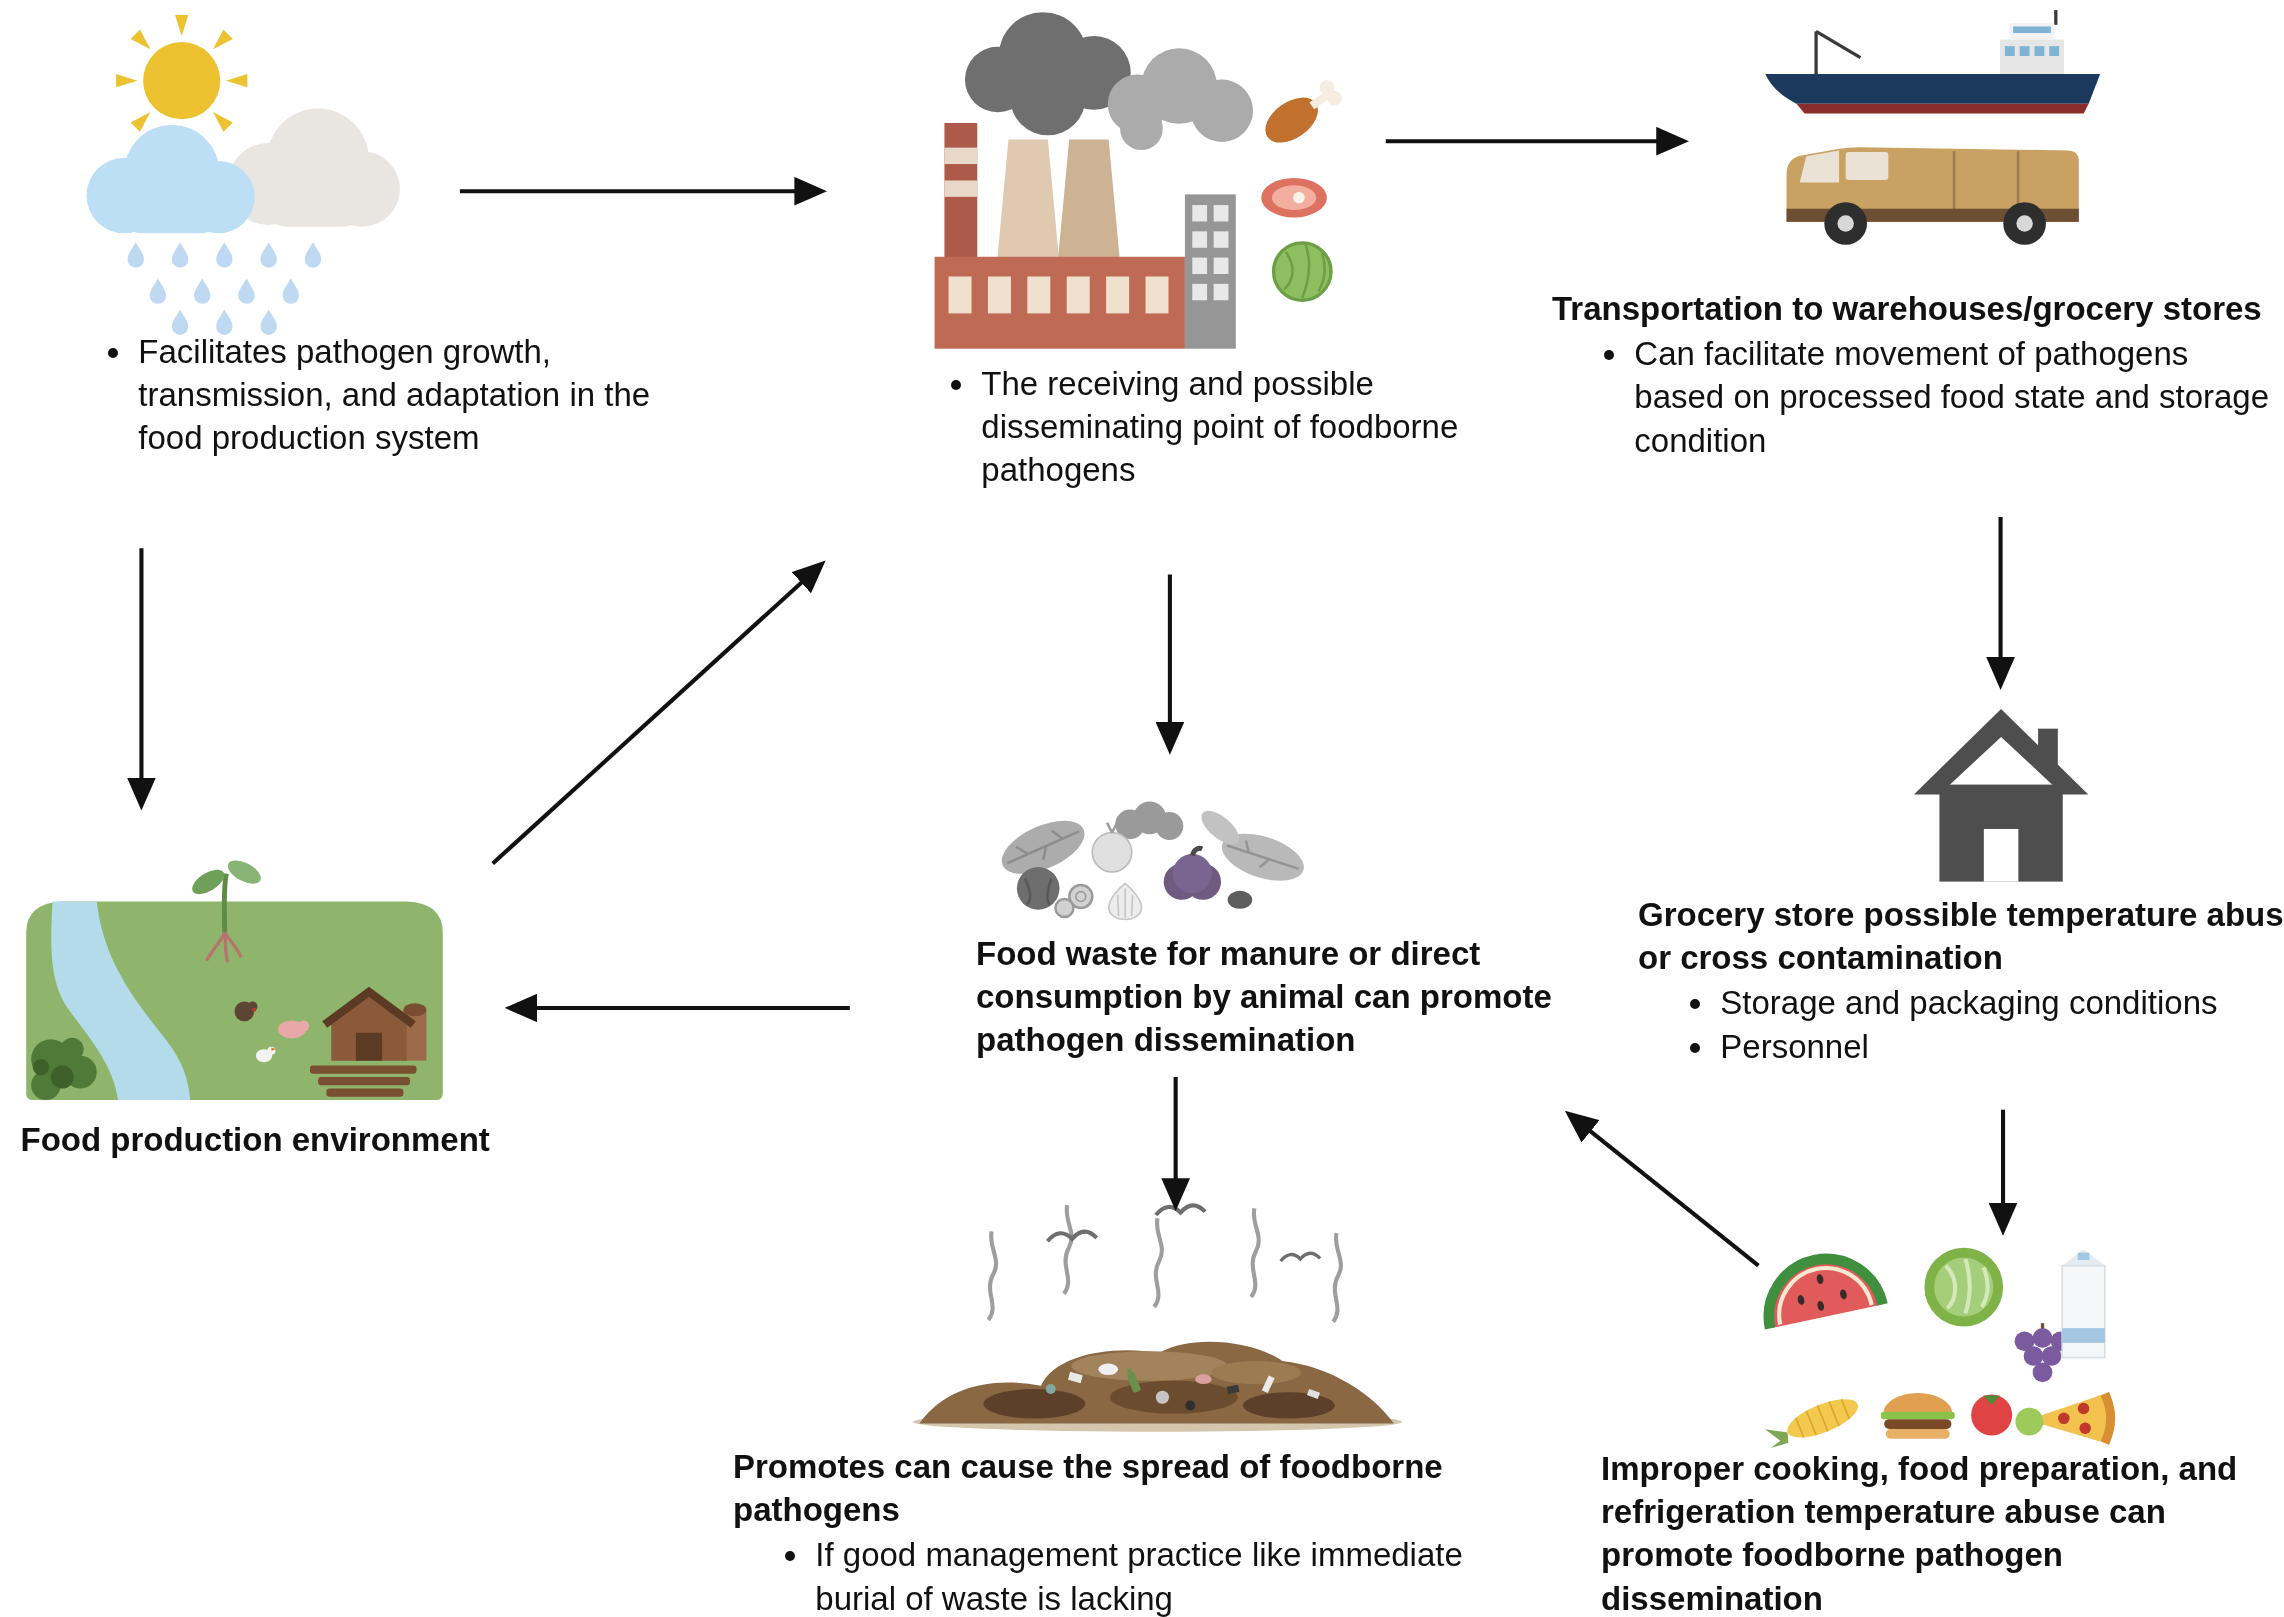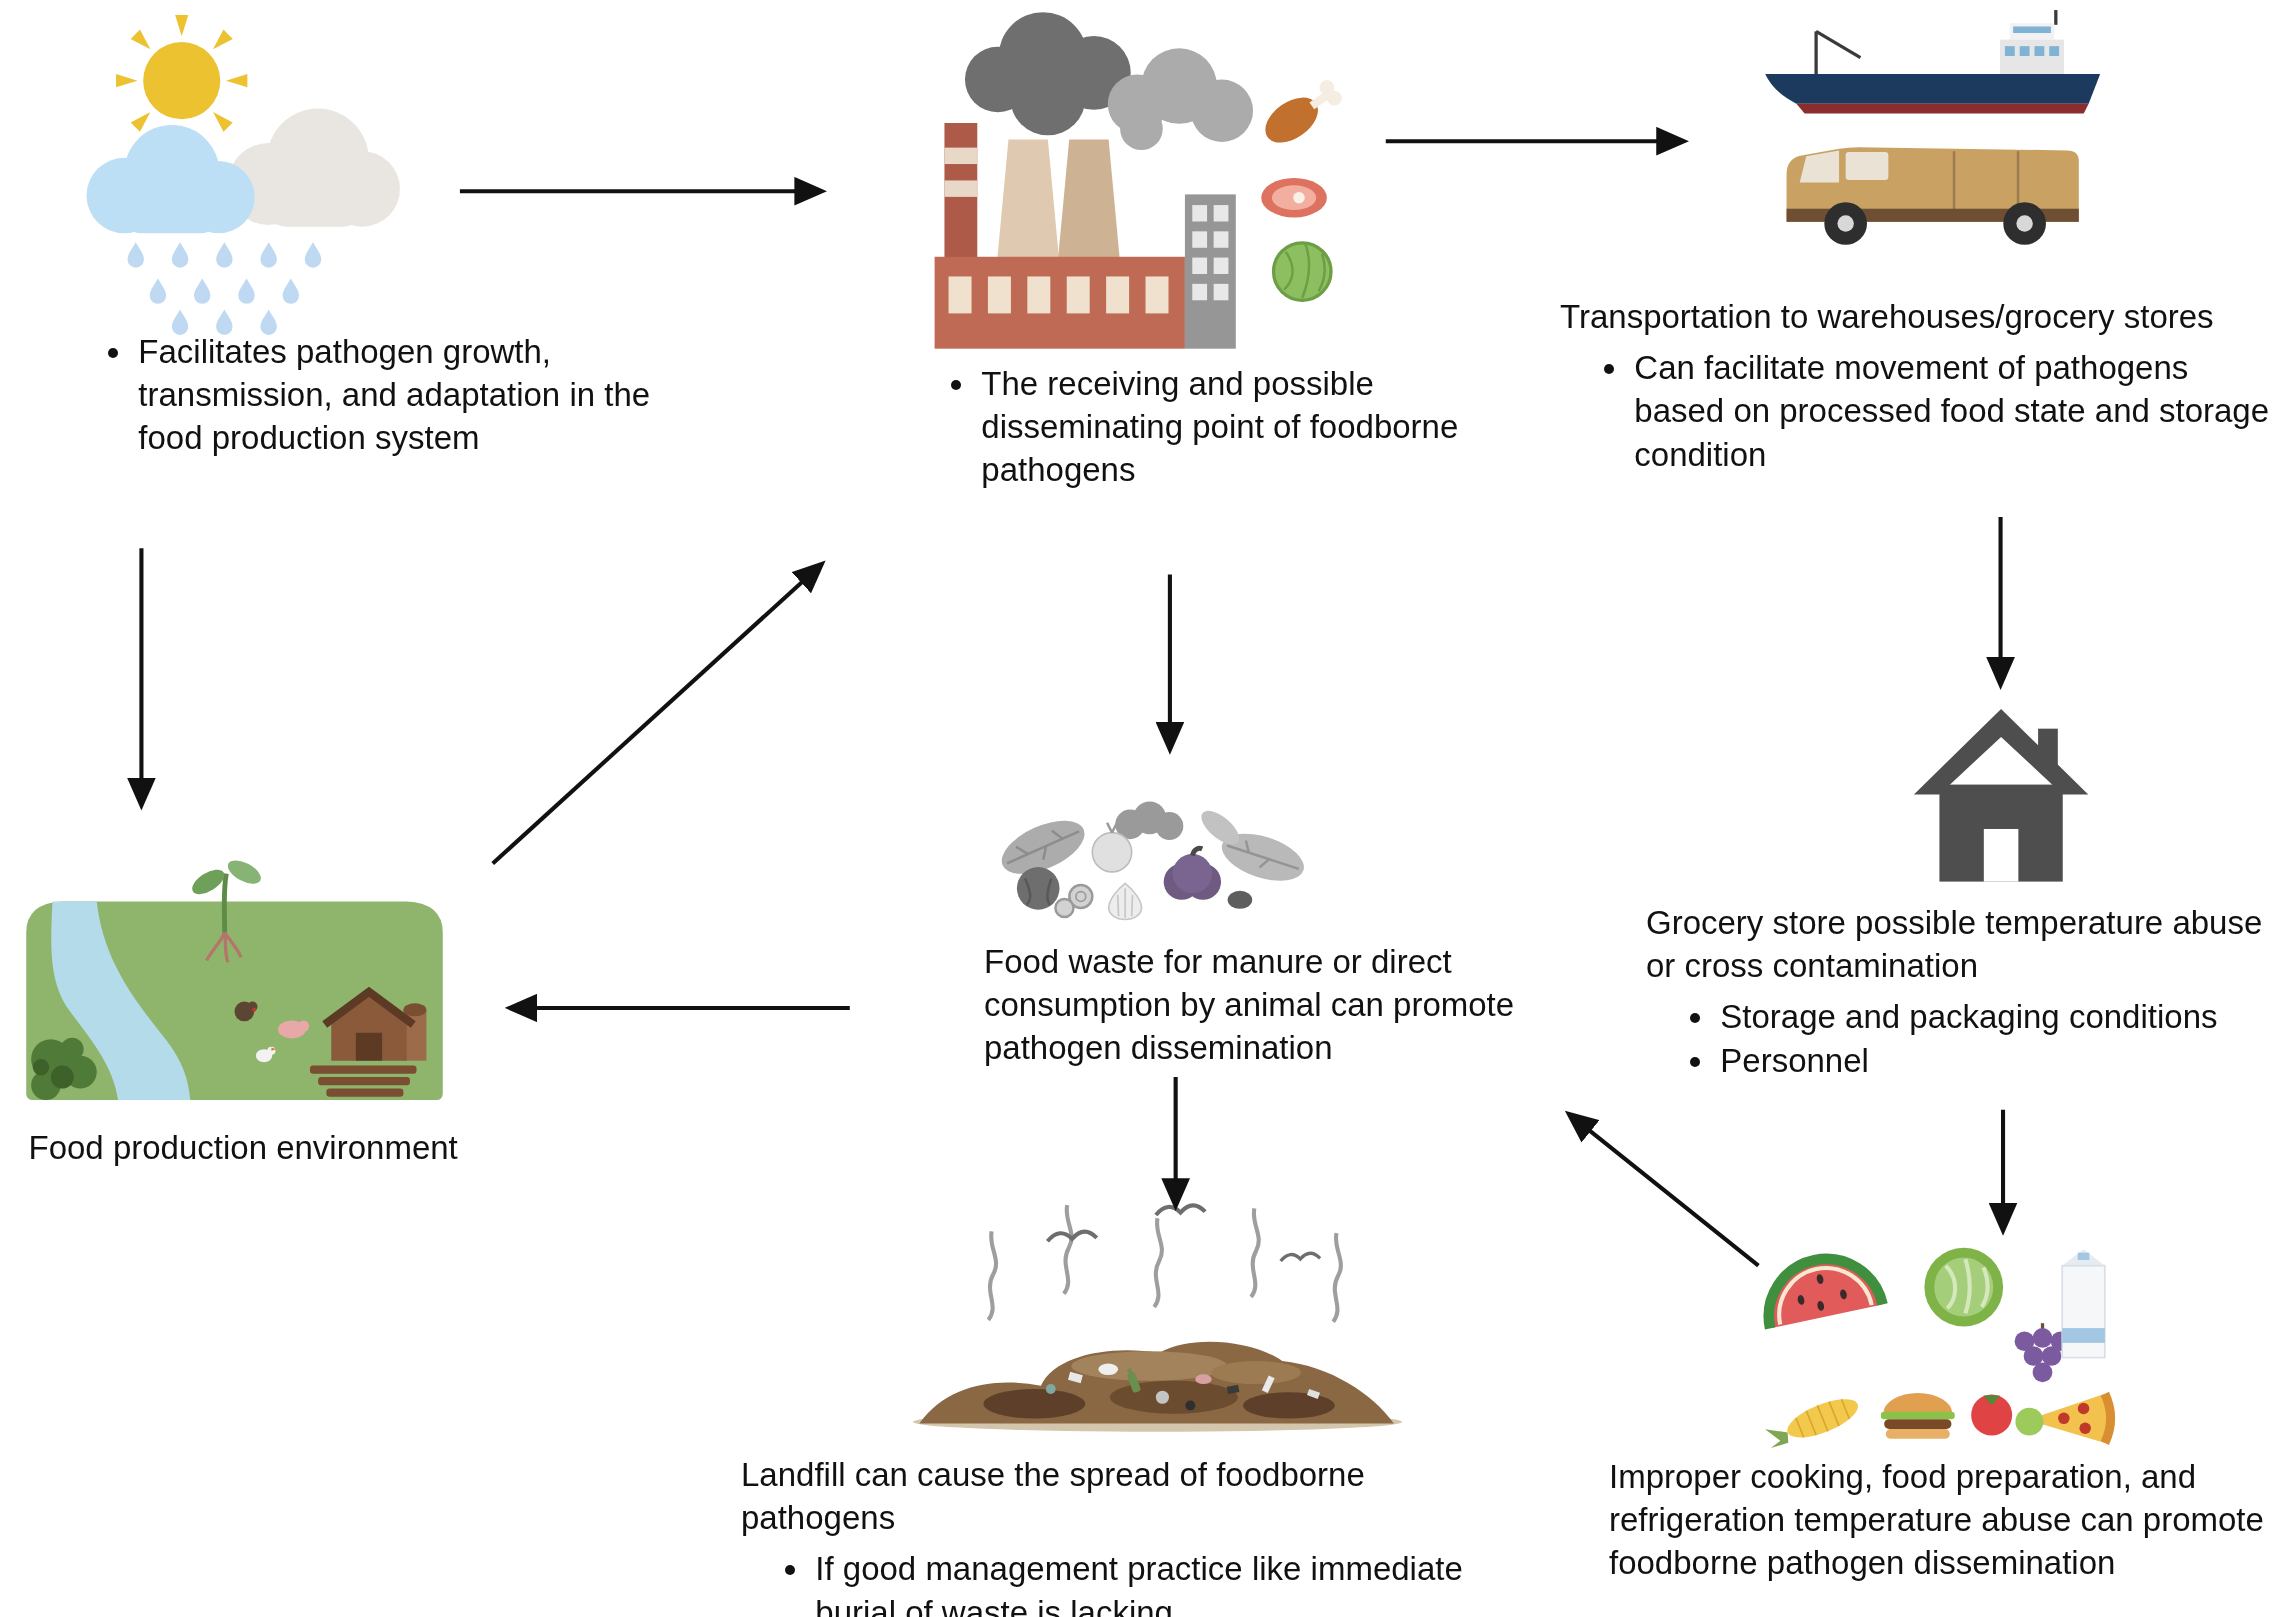--- a/index.html
+++ b/index.html
@@ -1,20 +1,20 @@
 <!DOCTYPE html>
 <html style="font-size:13px"><head>
 <meta charset="utf-8">
 <style>
   html,body{margin:0;padding:0;background:#fff;}
   #canvas{position:relative;width:2284px;height:1617px;background:#ffffff;
           font-family:"Liberation Sans",sans-serif;color:#111;overflow:hidden;}
   .icon{position:absolute;}
   .text{position:absolute;font-size:33px;line-height:1.31;color:#111;}
-  .text .title{margin:8px;}
+  .text .title{margin:0;font-weight:bold;}
   .text ul{margin:2px 0 0 0;padding-left:79px;}
   .text li{padding-left:3.3px;margin:0;}
   #edges{position:absolute;left:0;top:0;pointer-events:none;}
 </style>
 </head>
 <body>
 
 <div id="canvas">
 
   <svg class="icon" style="left:57px;top:14.8px;width:361px;height:320px" viewBox="0 0 440 390">
@@ -360,21 +360,21 @@
       <g transform="translate(444,248) rotate(25)">
           <rect x="-4" y="-12" width="8" height="20" fill="#EAEAEA"></rect>
         </g>
       <circle cx="180" cy="252" r="6" fill="#7FA8A0"></circle>
       <circle cx="350" cy="272" r="6" fill="#2F2F2F"></circle>
       <rect x="493" y="254" width="14" height="8" fill="#E0E0E0" transform="rotate(20 500 258)"></rect>
     </g>
   </svg>
 
   <div class="text" style="left:733px;top:1445px;width:772px">
-    <div class="title">Landfill can cause the spread of foodborne pathogens</div>
+    <div class="title">Promotes can cause the spread of foodborne pathogens</div>
     <ul>
       <li>If good management practice like immediate burial of waste is lacking</li>
     </ul>
   </div>
 
   <svg class="icon" style="left:20.5px;top:854px;width:427px;height:246px" viewBox="0 0 520 300">
     <path d="M6,96 Q6,60 50,58 L470,58 Q514,60 514,96 L514,292 Q514,300 506,300 L14,300 Q6,300 6,292 Z" fill="#8FB56C"></path>
     <path d="M38,58 L92,58 C100,130 138,178 176,226 C196,252 204,274 206,300 L118,300 C112,258 86,228 58,190 C32,154 36,104 38,58 Z" fill="#B3DBE9"></path>
     <g>
       <g fill="#4F7A38">

